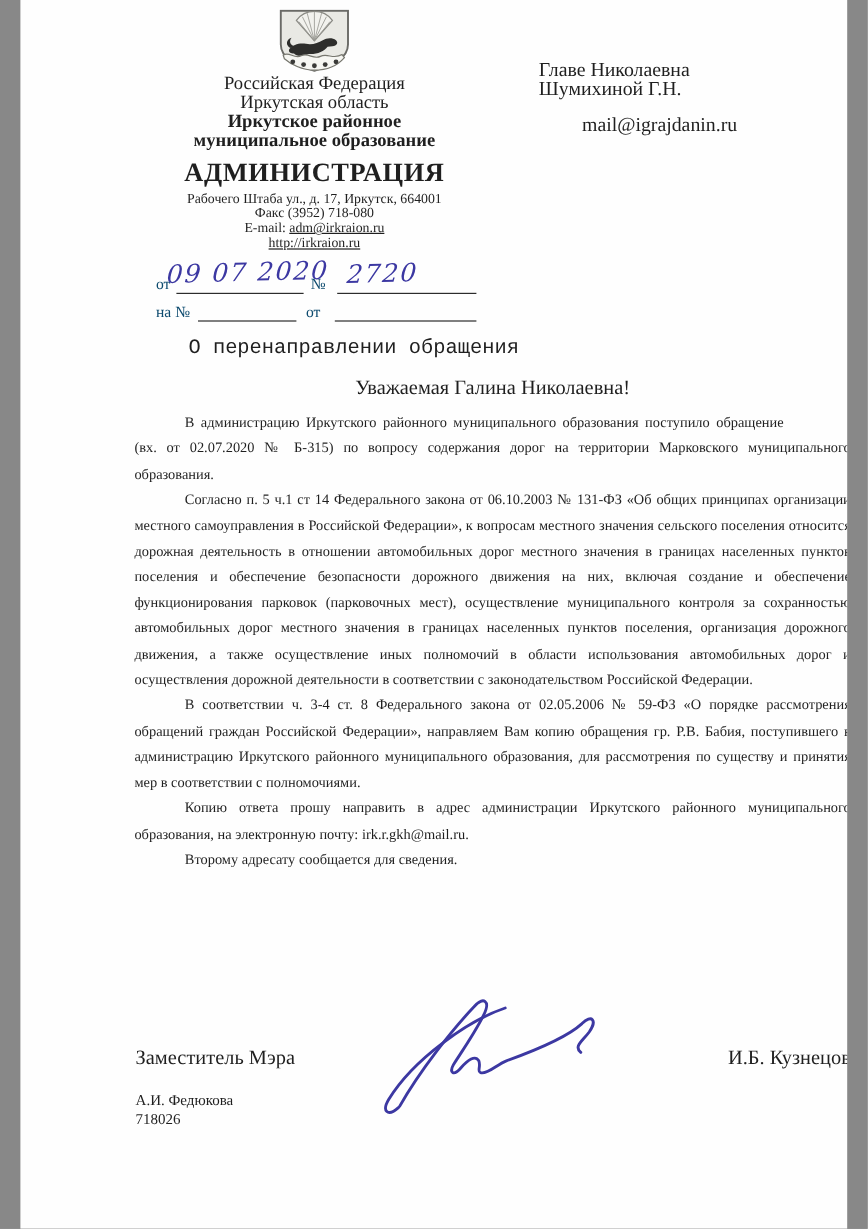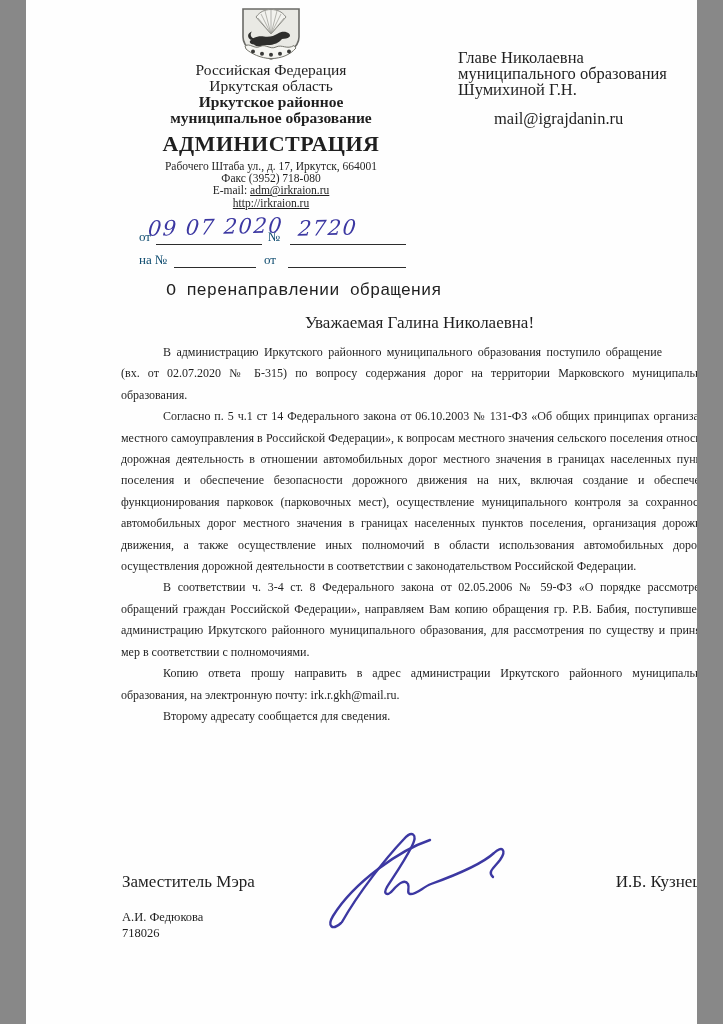--- a/index.html
+++ b/index.html
@@ -1,19 +1,20 @@
 <!DOCTYPE html>
 <html lang="ru"><head>
 <meta charset="utf-8">
 <style>
   html,body{margin:0;padding:0;background:#888;}
   .page{
     position:relative;width:671px;height:1024px;margin:0 auto;
     background:#fefefe;color:#1f1f1f;overflow:hidden;
     font-family:"Liberation Serif", serif;
+    padding-left:18px;
   }
   
   .letterhead{position:absolute;left:95px;top:8px;width:300px;text-align:center;}
   .emblem{display:block;margin:0 auto 2px auto;}
   .lh-line{font-size:15.5px;line-height:16px;}
   .lh-bold{font-weight:bold;}
   .lh-admin{font-size:22px;font-weight:bold;letter-spacing:.5px;margin-top:5px;line-height:25px;}
   .lh-addr{font-size:11.5px;line-height:12.2px;margin-top:0;}
   .lh-addr-first{margin-top:4px;}
   .u{text-decoration:underline;}
@@ -77,21 +78,20 @@
     <div class="lh-line lh-bold">муниципальное образование</div>
     <div class="lh-admin">АДМИНИСТРАЦИЯ</div>
     <div class="lh-addr lh-addr-first">Рабочего Штаба ул., д. 17, Иркутск, 664001</div>
     <div class="lh-addr">Факс (3952) 718-080</div>
     <div class="lh-addr"><span>E-mail: </span><span class="u">adm@irkraion.ru</span></div>
     <div class="lh-addr u">http://irkraion.ru</div>
   </div>
 
   <div class="recipient">
     <div>Главе Николаевна</div>
-    <div>муниципального образования</div>
     <div>Шумихиной Г.Н.</div>
     <div class="recipient-email">mail@igrajdanin.ru</div>
   </div>
 
   <span class="ref-label" style="left:113px;top:229px;">от</span>
   <span class="ref-line" style="left:130px;top:244px;width:106px;"></span>
   <span class="ref-label" style="left:242px;top:229px;">№</span>
   <span class="ref-line" style="left:264px;top:244px;width:116px;"></span>
   <span class="hand" style="left:122px;top:215px;">09 07 2020</span>
   <span class="hand" style="left:272px;top:216px;">2720</span>

